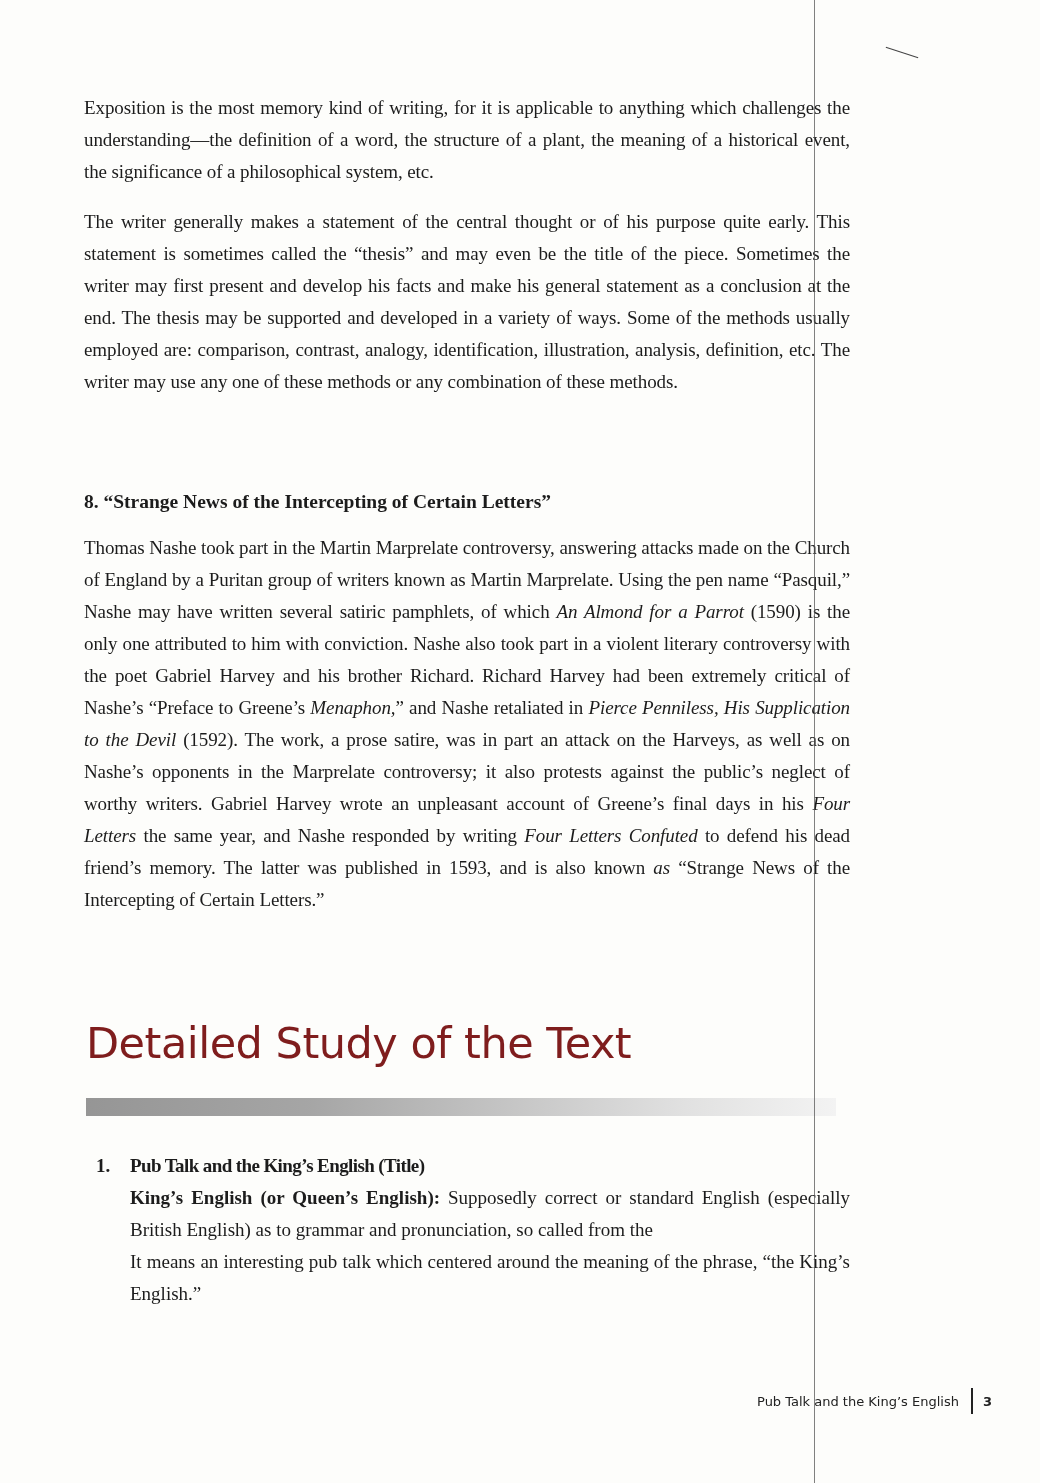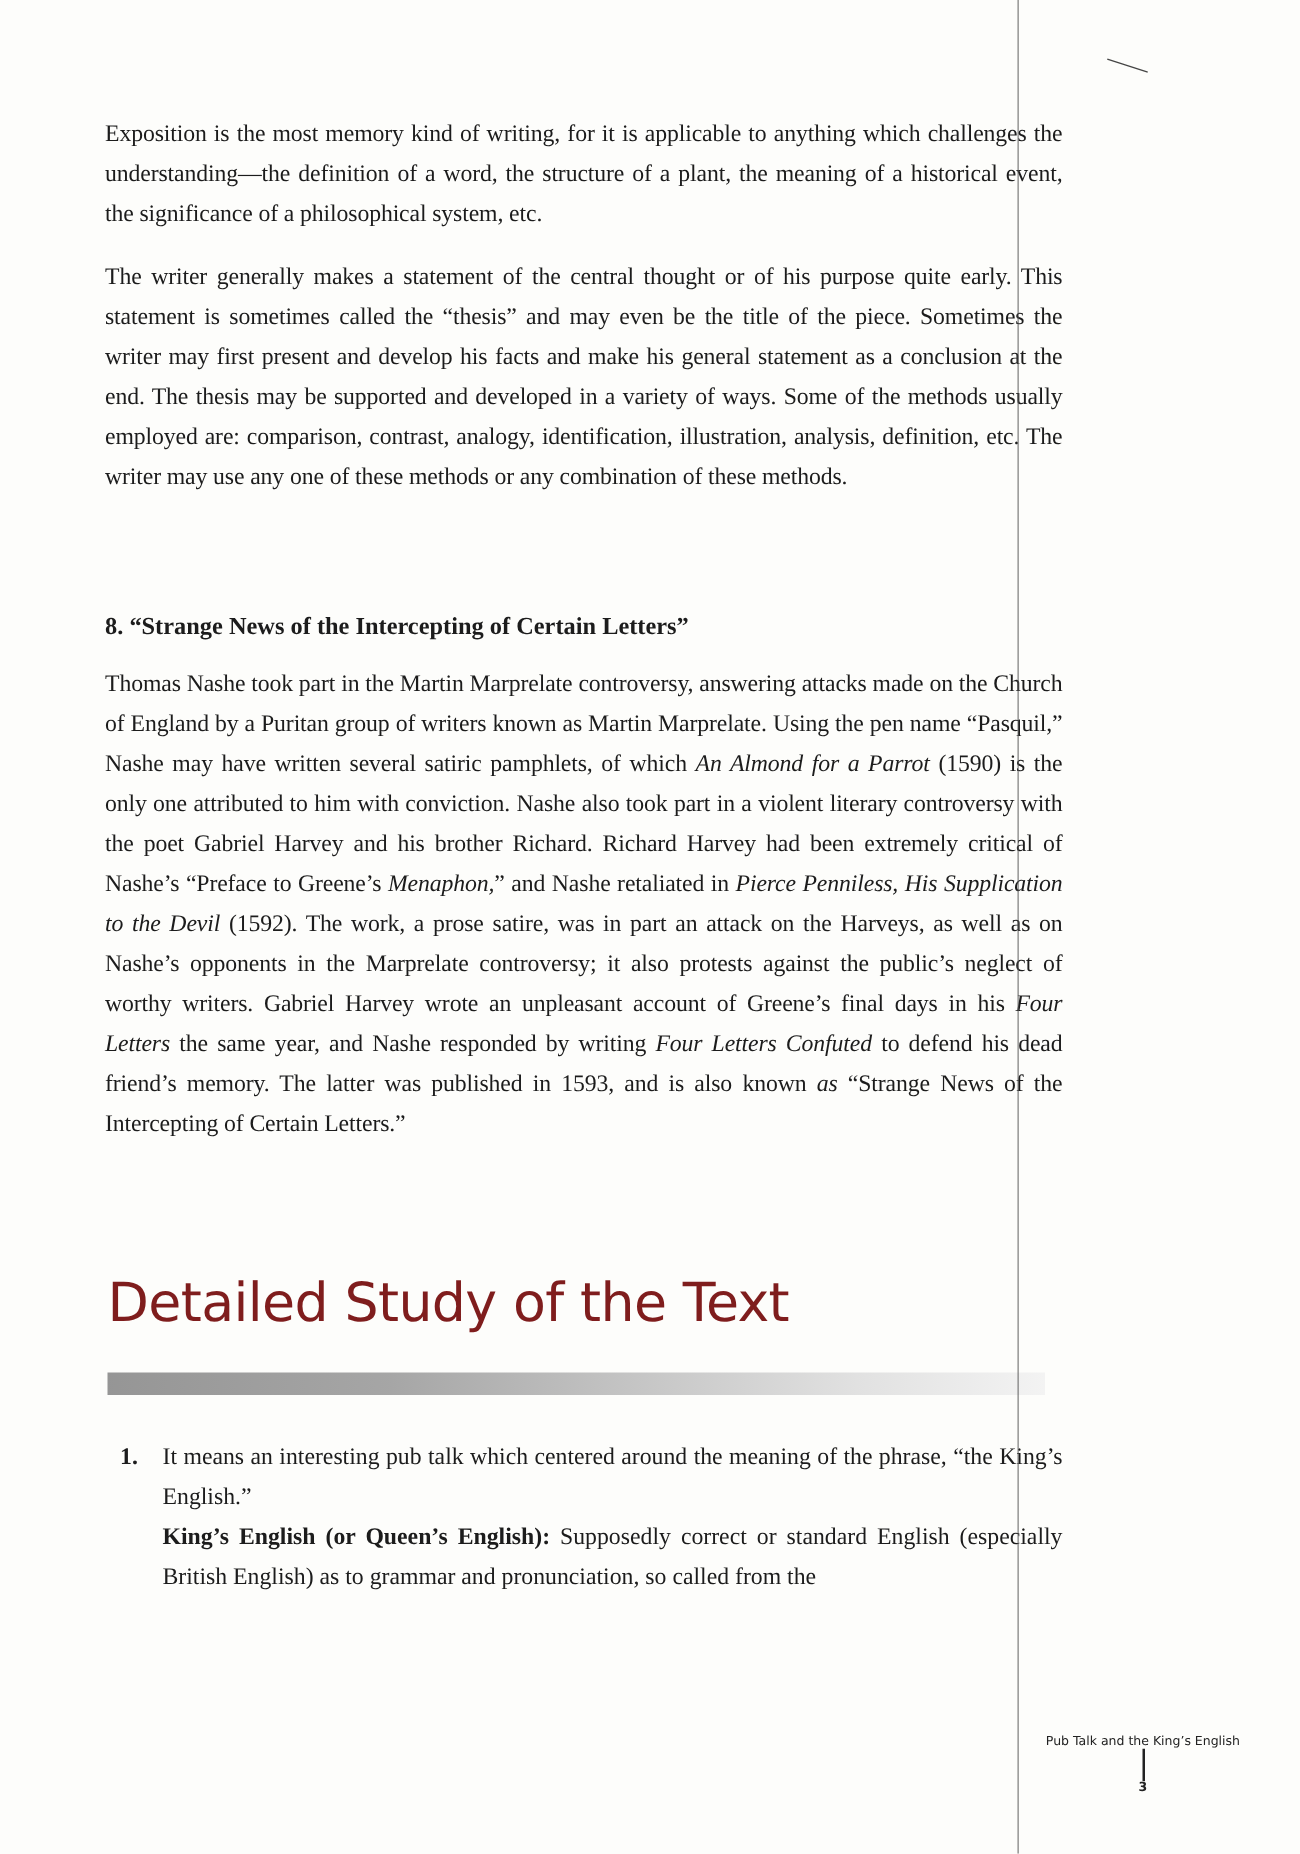--- a/index.html
+++ b/index.html
@@ -46,21 +46,21 @@
     position: absolute; left: 814px; top: 0; width: 1px; height: 1483px;
     background: #555; opacity: 0.75;
   }
   #mark {
     position: absolute; left: 885px; top: 52px; width: 34px; height: 1px;
     background: #444; transform: rotate(18deg);
   }
   #footer {
     position: absolute; right: 48px; top: 1388px;
     font-family: "DejaVu Sans", "Liberation Sans", sans-serif;
-    font-size: 10px; color: #222; display: flex; align-items: center; flex-direction: column;
+    font-size: 13px; color: #222; display: flex; align-items: center;
   }
   #footer .sep { display: inline-block; width: 2px; height: 26px; background: #222; margin: 0 10px 0 12px; }
   #footer .pg { font-weight: bold; }
   i { font-style: italic; }
 </style>
 </head>
 <body>
 
 <div class="page">
 
@@ -79,22 +79,23 @@
   <div id="p3" class="para">
     <p id="p3-text"><span>Thomas Nashe took part in the Martin Marprelate controversy, answering attacks made on the Church of England by a Puritan group of writers known as Martin Marprelate. Using the pen name “Pasquil,” Nashe may have written several satiric pamphlets, of which </span><i>An Almond for a Parrot</i><span> (1590) is the only one attributed to him with conviction. Nashe also took part in a violent literary controversy with the poet Gabriel Harvey and his brother Richard. Richard Harvey had been extremely critical of Nashe’s “Preface to Greene’s </span><i>Menaphon,</i><span>” and Nashe retaliated in </span><i>Pierce Penniless, His Supplication to the Devil</i><span> (1592). The work, a prose satire, was in part an attack on the Harveys, as well as on Nashe’s opponents in the Marprelate controversy; it also protests against the public’s neglect of worthy writers. Gabriel Harvey wrote an unpleasant account of Greene’s final days in his </span><i>Four Letters</i><span> the same year, and Nashe responded by writing </span><i>Four Letters Confuted</i><span> to defend his dead friend’s memory. The latter was published in 1593, and is also known </span><i>as</i><span> “Strange News of the Intercepting of Certain Letters.”</span></p>
   </div>
 
   <div id="big-heading">Detailed Study of the Text</div>
   <div id="heading-bar"></div>
 
   <div id="item1">
     <span class="num">1.</span>
     <div class="body">
+      <p class="title">Pub Talk and the King’s English (Title)</p>
+      <p><b>King’s English (or Queen’s English):</b><span> Supposedly correct or standard English (especially British English) as to grammar and pronunciation, so called from the</span></p>
       <p>It means an interesting pub talk which centered around the meaning of the phrase, “the King’s English.”</p>
-      <p><b>King’s English (or Queen’s English):</b><span> Supposedly correct or standard English (especially British English) as to grammar and pronunciation, so called from the</span></p>
     </div>
   </div>
 
   <div id="scan-line"></div>
 
   <div id="footer">
     <span>Pub Talk and the King’s English</span>
     <span class="sep"></span>
     <span class="pg">3</span>
   </div>

